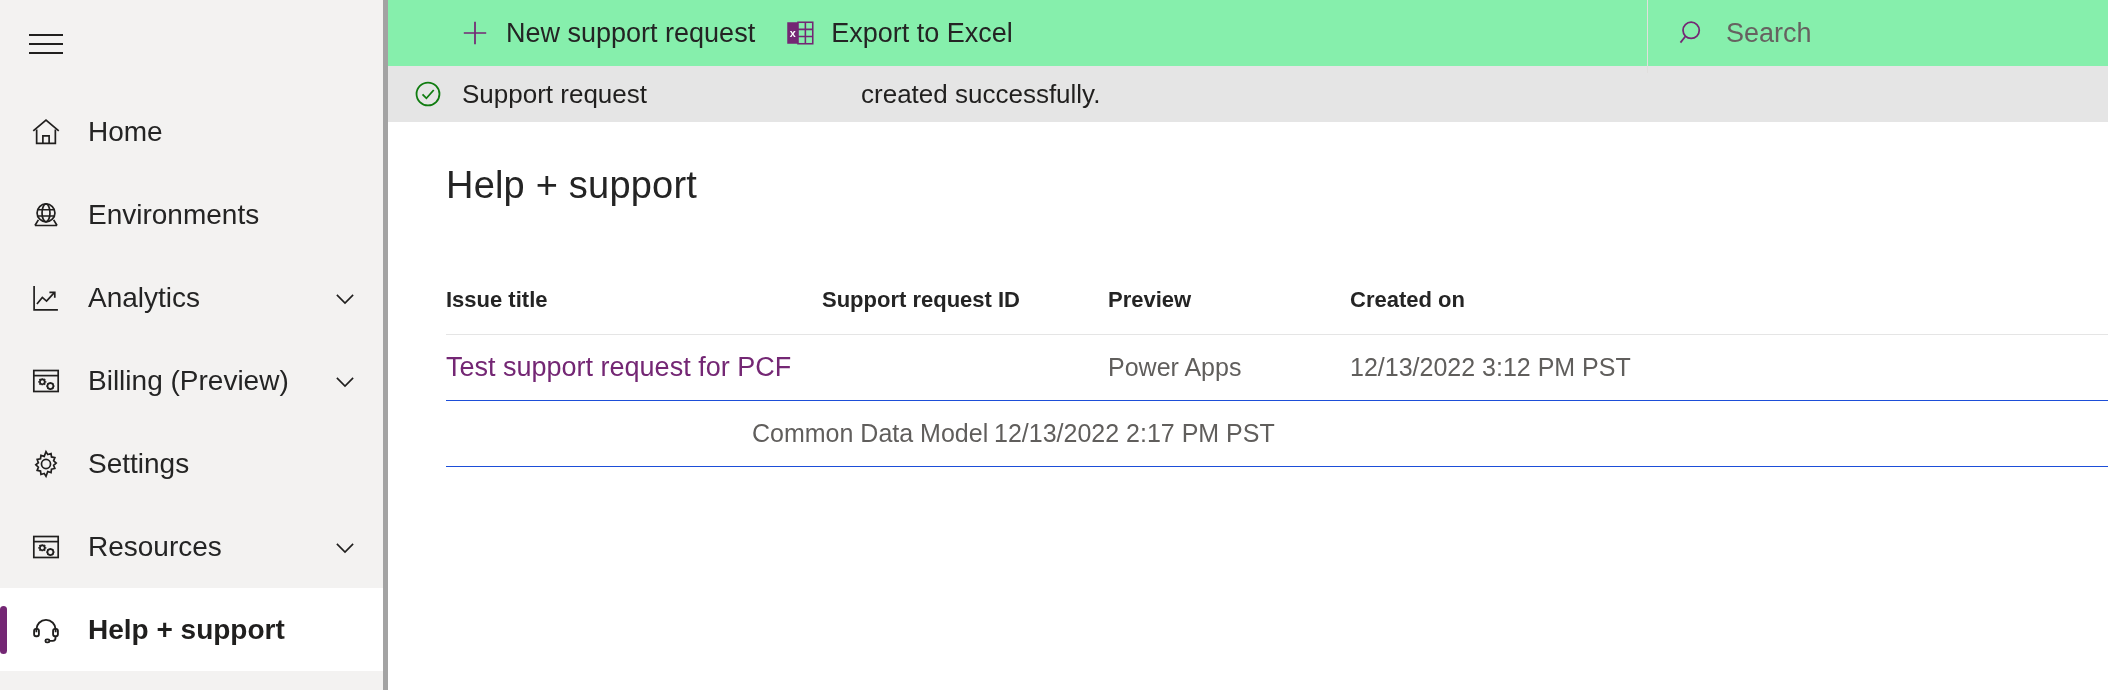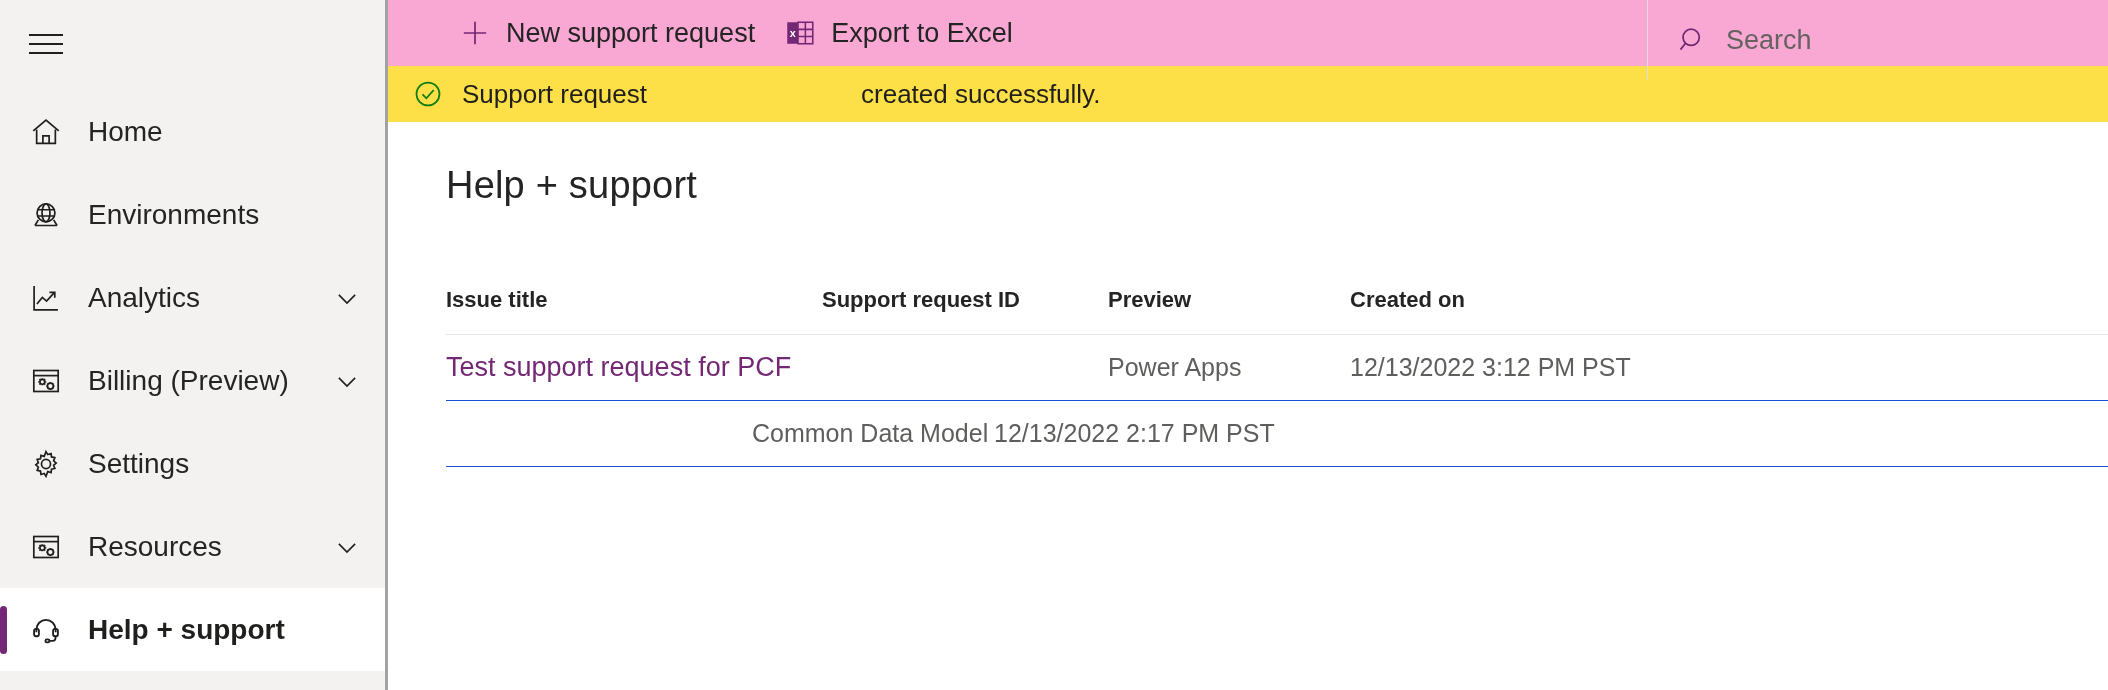--- a/index.html
+++ b/index.html
@@ -19,21 +19,21 @@
     height: 690px;
     display: flex;
     background: #ffffff;
   }
 
   
   .sidebar {
     width: 388px;
     height: 690px;
     background: #f3f2f1;
-    border-right: 3px solid #a3a3a3;
+    border-right: 5px solid #a3a3a3;
     flex: 0 0 388px;
     position: relative;
     padding-top: 8px;
   }
 
   .hamburger-wrap {
     height: 72px;
     display: flex;
     align-items: center;
     padding-left: 18px;
@@ -123,22 +123,23 @@
     display: flex;
     flex-direction: column;
     min-width: 0;
     position: relative;
   }
 
   
   .commandbar {
     height: 66px;
     flex: 0 0 66px;
-    background: #f9a8d4;
-    display: flex;
+    background: #86efac;
+    display: flex;
+    align-items: center;
     position: relative;
   }
 
   .cmd-btn {
     display: flex;
     align-items: center;
     height: 66px;
     padding: 0 14px;
     cursor: pointer;
     background: transparent;
@@ -190,21 +191,21 @@
     font-family: inherit;
     margin-left: 16px;
     width: 100%;
   }
   .search-input::placeholder { color: #666260; opacity: 1; }
 
   
   .banner {
     flex: 0 0 56px;
     height: 56px;
-    background: #fde047;
+    background: #e5e5e5;
     display: flex;
     align-items: center;
     padding-left: 22px;
   }
   .banner-icon {
     width: 36px;
     height: 36px;
     flex: 0 0 36px;
     display: flex;
     align-items: center;

